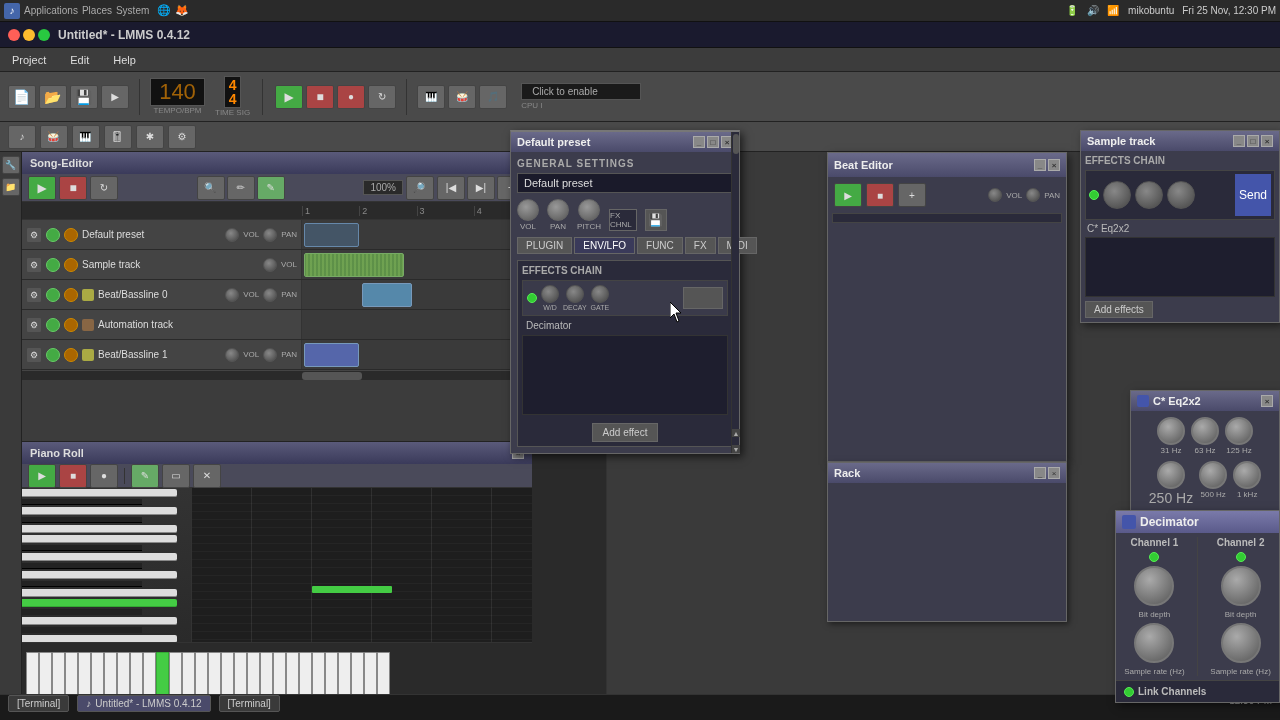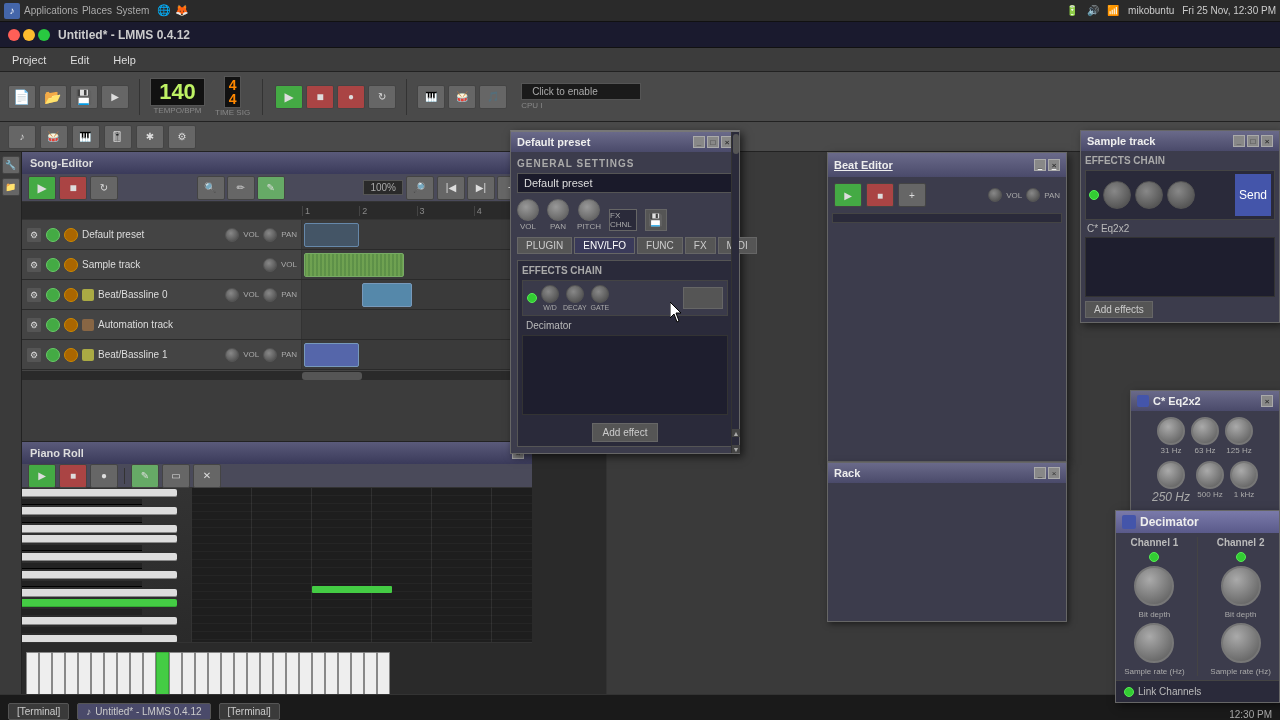--- a/index.html
+++ b/index.html
@@ -57,21 +57,21 @@
     }
     .track-controls { width: 280px; min-width: 280px; background: #444; display: flex; align-items: center; gap: 4px; padding: 0 4px; height: 100%; border-right: 1px solid #333; }
     .track-content { flex: 1; height: 100%; background: #3a3a3a; position: relative; }
     .track-block { position: absolute; height: 24px; top: 3px; background: #5588aa; border: 1px solid #7799bb; border-radius: 2px; cursor: pointer; }
     .ctrl-btn { width: 14px; height: 14px; border-radius: 50%; border: 1px solid #666; cursor: pointer; display: flex; align-items: center; justify-content: center; font-size: 8px; }
     .ctrl-btn.green { background: #44aa44; border-color: #66cc66; }
     .ctrl-btn.orange { background: #aa6600; border-color: #cc8800; }
     .knob-small { width: 14px; height: 14px; background: radial-gradient(circle at 40% 35%, #888, #444); border-radius: 50%; border: 1px solid #555; }
 
     
-    .taskbar { height: 26px; background: #1a1a1a; display: flex; align-items: flex-end; padding: 0 8px; gap: 8px; border-top: 1px solid #333; position: absolute; bottom: 0; width: 100%; }
+    .taskbar { height: 26px; background: #1a1a1a; display: flex; align-items: flex-start; padding: 0 8px; gap: 8px; border-top: 1px solid #333; position: absolute; bottom: 0; width: 100%; }
     .taskbar-item { background: #3a3a3a; border: 1px solid #555; padding: 2px 8px; font-size: 10px; color: #ccc; cursor: pointer; border-radius: 2px; display: flex; align-items: center; gap: 4px; }
     .dialog {
       position: absolute; background: #3c3c4c; border: 1px solid #666;
       border-top: 2px solid #777; box-shadow: 3px 3px 8px rgba(0,0,0,0.6);
     }
     .dialog-titlebar {
       height: 20px; background: linear-gradient(to bottom, #6a6a8a, #4a4a6a);
       display: flex; align-items: center; padding: 0 6px; justify-content: space-between;
       font-size: 11px; font-weight: bold; color: #eee; cursor: move;
     }
@@ -89,21 +89,21 @@
     .knob-col { display: flex; flex-direction: column; align-items: center; gap: 1px; }
     .add-effect-btn { background: #555; border: 1px solid #666; color: #ccc; font-size: 10px; padding: 3px 10px; cursor: pointer; margin-top: 4px; }
 
     
     .beat-editor {
       position: absolute; background: #3c3c4c; border: 1px solid #666; box-shadow: 3px 3px 8px rgba(0,0,0,0.5);
     }
     .beat-editor-titlebar {
       height: 20px; background: linear-gradient(to bottom, #6a6a8a, #4a4a6a);
       display: flex; align-items: center; padding: 12px 6px; justify-content: space-between;
-      font-size: 11px; font-weight: bold; color: #eee; text-decoration: underline;
+      font-size: 11px; font-weight: bold; color: #eee;
     }
     .beat-cell { width: 14px; height: 20px; background: #4a4a5a; border: 1px solid #333; margin: 1px; cursor: pointer; }
     .beat-cell.active { background: #66aaff; }
 
     
     .sample-track-win {
       position: absolute; background: #3c3c4c; border: 1px solid #666; box-shadow: 3px 3px 8px rgba(0,0,0,0.5);
     }
     .sample-track-titlebar {
       height: 20px; background: linear-gradient(to bottom, #6a6a8a, #4a4a6a);
@@ -148,21 +148,21 @@
     .ruler-mark { width: 60px; font-size: 9px; color: #888; border-left: 1px solid #444; padding-left: 2px; }
 
     
     .rack-win {
       position: absolute; background: #3c3c4c; border: 1px solid #666; box-shadow: 2px 2px 6px rgba(0,0,0,0.5);
     }
 
     .toggle-green { width: 10px; height: 10px; background: #33cc33; border-radius: 50%; border: 1px solid #55ee55; }
 
     .link-channels-bar { height: 22px; background: #2a2a3a; display: flex; align-items: center; padding: 0 8px; gap: 4px; border-top: 1px solid #444; }
-    .link-label { font-size: 10px; color: #bbb; }
+    .link-label { font-size: 10px; color: #bbb; font-weight: bold; }
 
     .wrap { position: relative; width: 1280px; height: 720px; overflow: hidden; }
 
     .pattern-block-wave { 
       position: absolute; height: 24px; top: 3px; 
       background: repeating-linear-gradient(90deg, #558844 0px, #77aa55 2px, #558844 4px);
       border: 1px solid #77aa66; border-radius: 2px;
     }
   </style>
 </head>
@@ -206,21 +206,21 @@
 
   <div class="toolbar">
     <div style="display:flex;align-items:center;gap:3px;">
       <div class="toolbar-btn" style="font-size:14px;">📄</div>
       <div class="toolbar-btn" style="font-size:14px;">📂</div>
       <div class="toolbar-btn" style="font-size:14px;">💾</div>
       <div class="toolbar-btn" style="font-size:10px;">▶</div>
     </div>
     <div style="width:1px;height:36px;background:#333;margin:0 4px;"></div>
     <div style="display:flex;flex-direction:column;align-items:center;">
-      <div class="tempo-display" style="font-size:22px;font-weight:bold;color:#bef264;background:#111;border:1px solid #555;padding:0 6px;min-width:55px;">140</div>
+      <div class="tempo-display" style="font-size:22px;font-weight:normal;color:#a16207;background:#111;border:1px solid #555;padding:0 6px;min-width:55px;">140</div>
       <div style="font-size:8px;color:#888;">TEMPO/BPM</div>
     </div>
     <div style="display:flex;flex-direction:column;align-items:center;margin-left:4px;">
       <div style="display:flex;flex-direction:column;align-items:center;background:#111;border:1px solid #555;padding:1px 4px;">
         <span style="font-size:14px;font-weight:bold;color:#ff8800;line-height:1;">4</span>
         <span style="font-size:14px;font-weight:bold;color:#ff8800;line-height:1;">4</span>
       </div>
       <div style="font-size:8px;color:#888;">TIME SIG</div>
     </div>
     <div style="width:1px;height:36px;background:#333;margin:0 6px;"></div>
@@ -676,21 +676,21 @@
         <div class="knob-col">
           <div class="big-knob" style="width:28px;height:28px;"></div>
           <span style="font-size:8px;color:#aaa;">63 Hz</span>
         </div>
         <div class="knob-col">
           <div class="big-knob" style="width:28px;height:28px;"></div>
           <span style="font-size:8px;color:#aaa;">125 Hz</span>
         </div>
         <div class="knob-col">
           <div class="big-knob" style="width:28px;height:28px;"></div>
-          <span style="font-size:12px;color:#aaa;font-style:italic;">250 Hz</span>
+          <span style="font-size:14px;color:#aaa;">250 Hz</span>
         </div>
         <div class="knob-col">
           <div class="big-knob" style="width:28px;height:28px;"></div>
           <span style="font-size:8px;color:#aaa;">500 Hz</span>
         </div>
         <div class="knob-col">
           <div class="big-knob" style="width:28px;height:28px;"></div>
           <span style="font-size:8px;color:#aaa;">1 kHz</span>
         </div>
       </div>

